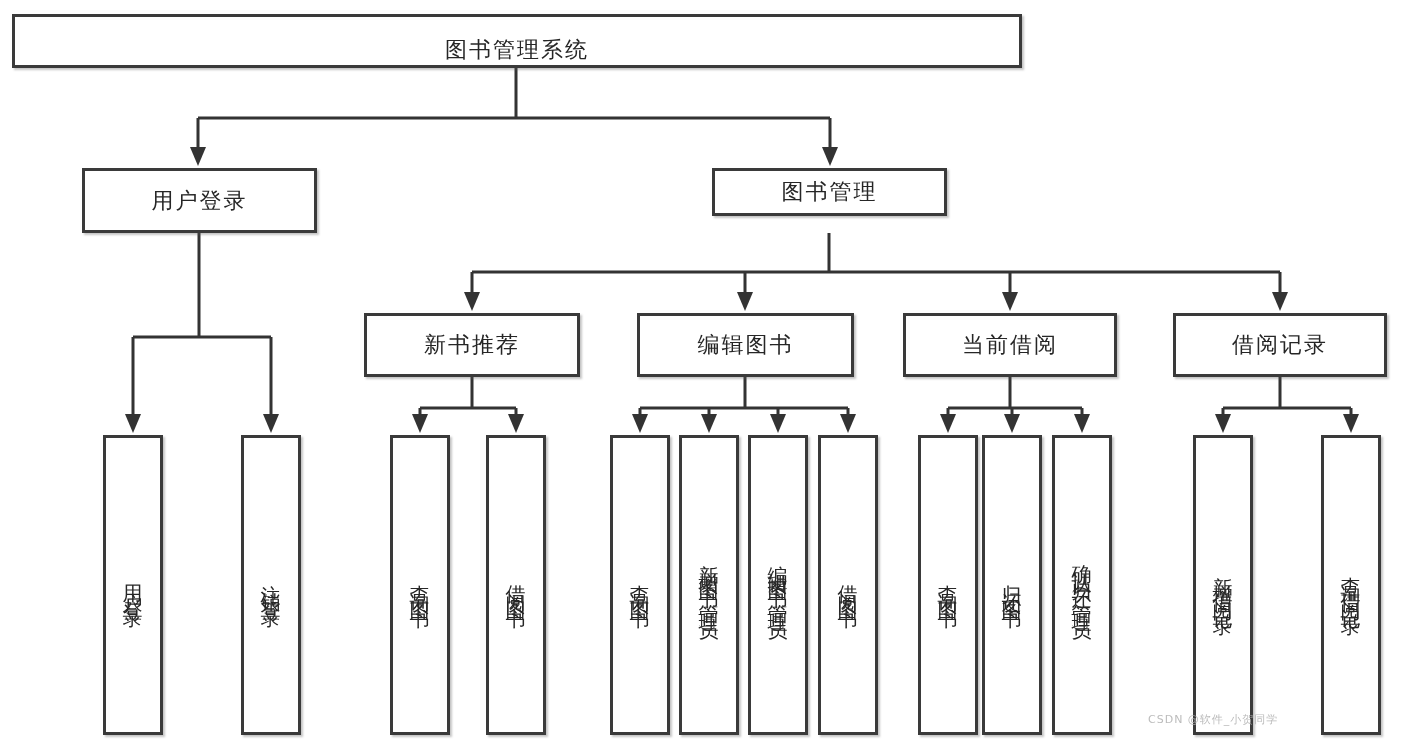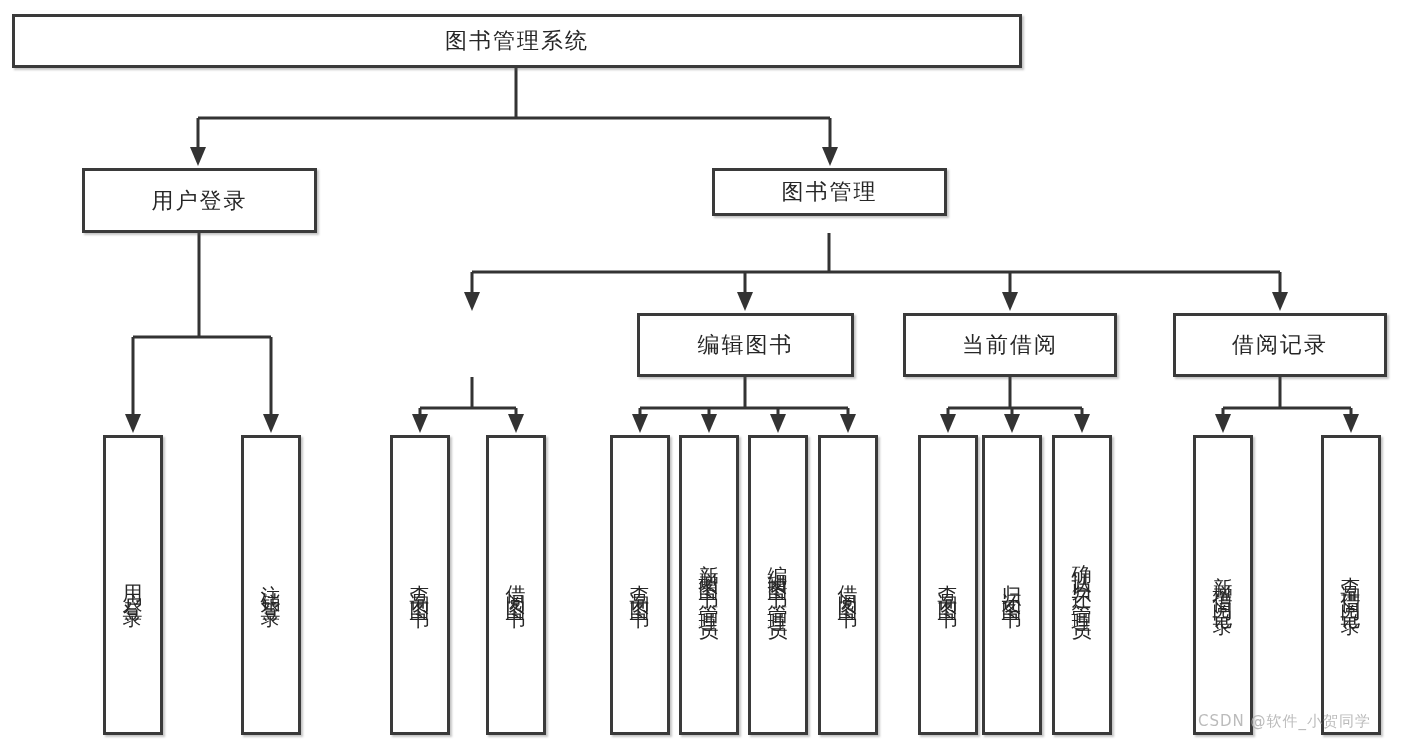--- a/index.html
+++ b/index.html
@@ -31,23 +31,23 @@
   .h-label{font-size:22px;letter-spacing:2px;white-space:nowrap;}
   .leaf .v-label{
     writing-mode:vertical-lr;
     text-orientation:mixed;
     font-size:20px;
     line-height:1.1;
     letter-spacing:8px;
     white-space:nowrap;
   }
   #watermark{
-    position:absolute;left:1198px;top:712px;
+    position:absolute;left:1148px;top:712px;
     z-index:5;
-    font-size:15px;letter-spacing:1px;
+    font-size:11px;letter-spacing:1px;
     color:var(--c-watermark);
     opacity:0.85;
     white-space:nowrap;
   }
 </style>
 </head>
 <body>
 
 <div id="canvas">
 
@@ -75,31 +75,34 @@
       <polygon points="770,414 786,414 778,433"></polygon>
       <polygon points="840,414 856,414 848,433"></polygon>
       <polygon points="940,414 956,414 948,433"></polygon>
       <polygon points="1004,414 1020,414 1012,433"></polygon>
       <polygon points="1074,414 1090,414 1082,433"></polygon>
       <polygon points="1215,414 1231,414 1223,433"></polygon>
       <polygon points="1343,414 1359,414 1351,433"></polygon>
     </g>
   </svg>
 
-  <div class="node" style="left:12px;top:14px;width:1010px;height:54px;">
+  <div class="node" style="left:12px;top:14px;width:1010px;height:54px;align-items:flex-end;">
     <span class="h-label">图书管理系统</span>
   </div>
 
   <div class="node" style="left:82px;top:168px;width:235px;height:65px;">
     <span class="h-label">用户登录</span>
   </div>
   <div class="node" style="left:712px;top:168px;width:235px;height:48px;">
     <span class="h-label">图书管理</span>
   </div>
 
+  <div class="node" style="left:364px;top:313px;width:216px;height:64px;">
+    <span class="h-label">新书推荐</span>
+  </div>
   <div class="node" style="left:637px;top:313px;width:217px;height:64px;">
     <span class="h-label">编辑图书</span>
   </div>
   <div class="node" style="left:903px;top:313px;width:214px;height:64px;">
     <span class="h-label">当前借阅</span>
   </div>
   <div class="node" style="left:1173px;top:313px;width:214px;height:64px;">
     <span class="h-label">借阅记录</span>
   </div>
 

